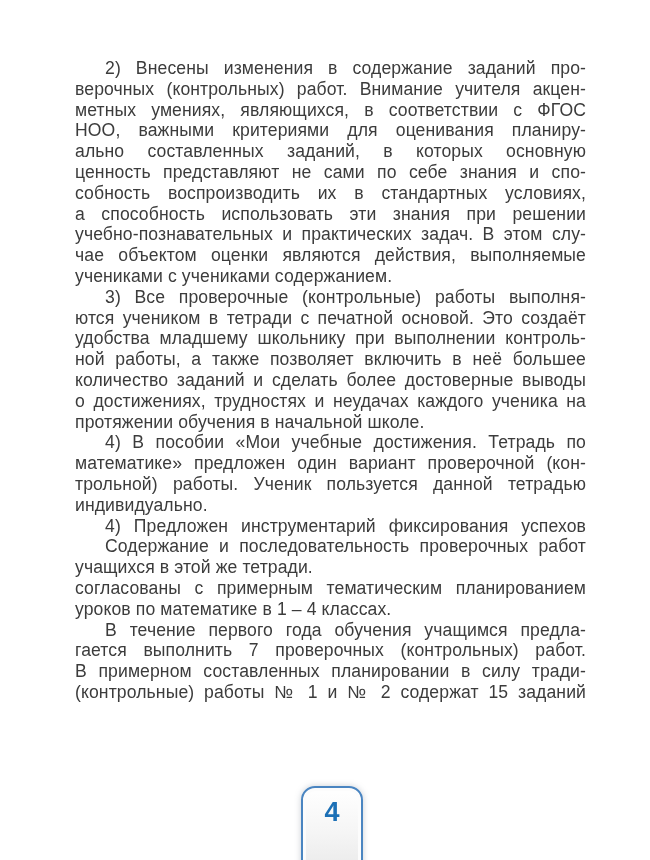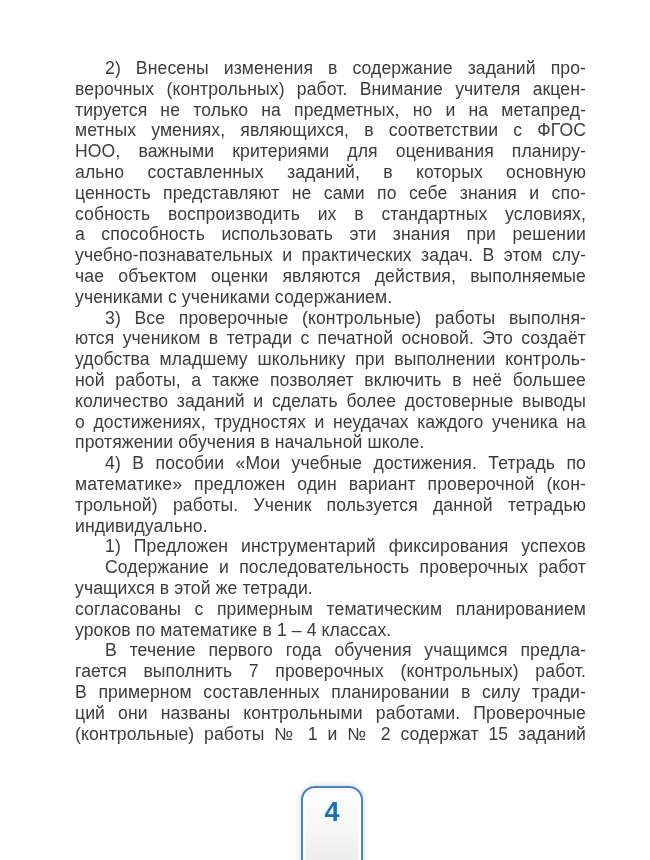--- a/index.html
+++ b/index.html
@@ -60,48 +60,46 @@
     font-family: "Liberation Sans", sans-serif;
   }
 </style>
 </head>
 <body>
 
 <div class="page">
   <div class="text-block">
       <div class="line indent">2) Внесены изменения в содержание заданий про-</div>
       <div class="line">верочных (контрольных) работ. Внимание учителя акцен-</div>
-      <div class="line">тируется не только на предметных, но и на метапред-</div>
       <div class="line">метных умениях, являющихся, в соответствии с ФГОС</div>
       <div class="line">НОО, важными критериями для оценивания планиру-</div>
       <div class="line">ально составленных заданий, в которых основную</div>
       <div class="line">ценность представляют не сами по себе знания и спо-</div>
       <div class="line">собность воспроизводить их в стандартных условиях,</div>
       <div class="line">а способность использовать эти знания при решении</div>
       <div class="line">учебно-познавательных и практических задач. В этом слу-</div>
       <div class="line">чае объектом оценки являются действия, выполняемые</div>
       <div class="line para-end">учениками с учениками содержанием.</div>
       <div class="line indent">3) Все проверочные (контрольные) работы выполня-</div>
       <div class="line">ются учеником в тетради с печатной основой. Это создаёт</div>
       <div class="line">удобства младшему школьнику при выполнении контроль-</div>
       <div class="line">ной работы, а также позволяет включить в неё большее</div>
       <div class="line">количество заданий и сделать более достоверные выводы</div>
       <div class="line">о достижениях, трудностях и неудачах каждого ученика на</div>
       <div class="line para-end">протяжении обучения в начальной школе.</div>
       <div class="line indent">4) В пособии «Мои учебные достижения. Тетрадь по</div>
       <div class="line">математике» предложен один вариант проверочной (кон-</div>
       <div class="line">трольной) работы. Ученик пользуется данной тетрадью</div>
       <div class="line para-end">индивидуально.</div>
-      <div class="line indent">1) Предложен инструментарий фиксирования успехов</div>
+      <div class="line indent">4) Предложен инструментарий фиксирования успехов</div>
       <div class="line indent">Содержание и последовательность проверочных работ</div>
       <div class="line para-end">учащихся в этой же тетради.</div>
       <div class="line">согласованы с примерным тематическим планированием</div>
       <div class="line para-end">уроков по математике в 1 – 4 классах.</div>
       <div class="line indent">В течение первого года обучения учащимся предла-</div>
       <div class="line">гается выполнить 7 проверочных (контрольных) работ.</div>
       <div class="line">В примерном составленных планировании в силу тради-</div>
-      <div class="line">ций они названы контрольными работами. Проверочные</div>
       <div class="line">(контрольные) работы № 1 и № 2 содержат 15 заданий</div>
     </div>
   <div class="page-badge">
     <span class="num">4</span>
   </div>
 </div>
 
 </body></html>

